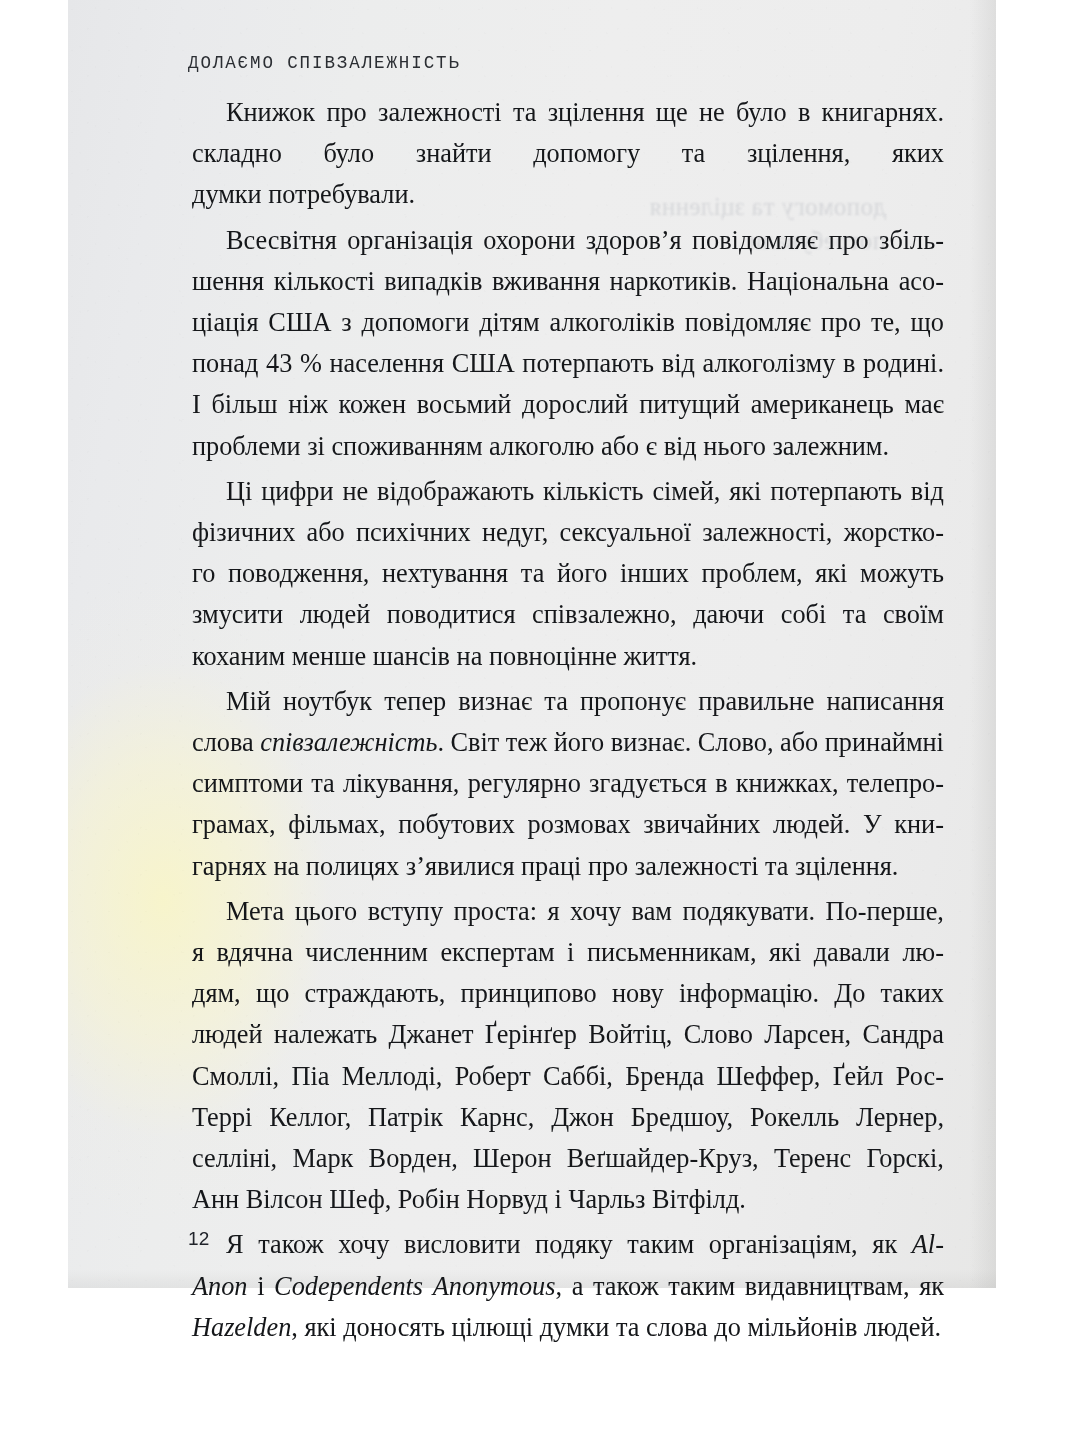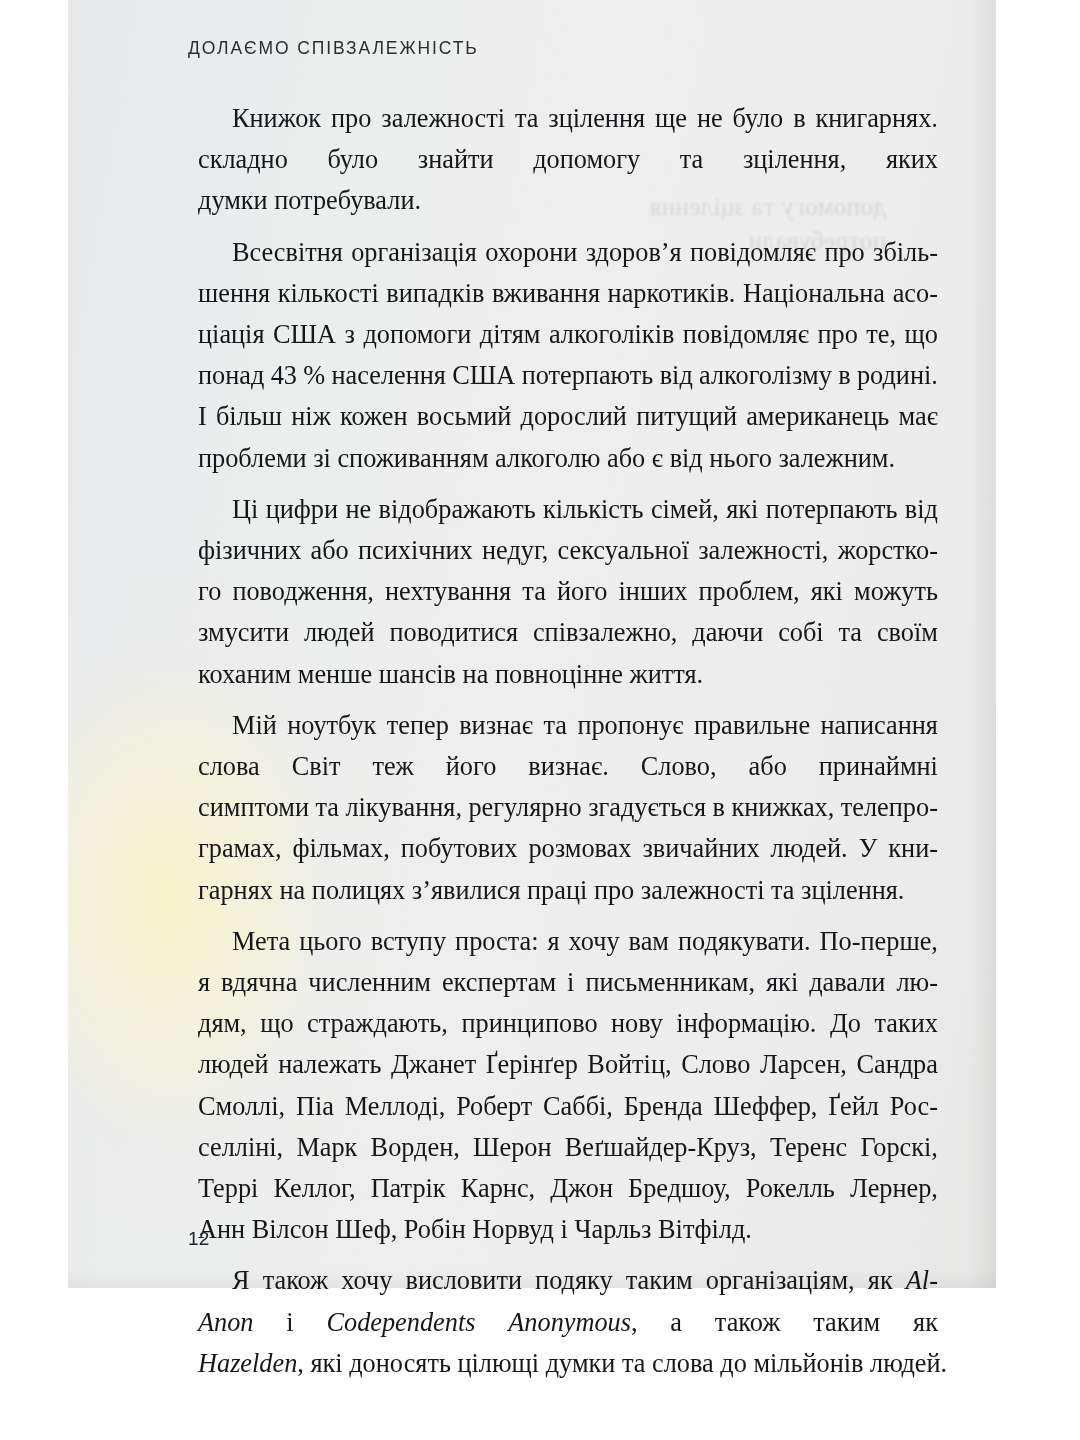--- a/index.html
+++ b/index.html
@@ -99,39 +99,39 @@
   
   .content-area {
     position: absolute;
     left: 120px;       
     top: 0;
     width: 760px;      
   }
 
   .running-head {
     position: absolute;
-    top: 38px;
+    top: 53px;
     left: 0;
-    font-family: Liberation Sans, sans-serif;
+    font-family: Liberation Mono, monospace;
     font-size: 17.5px;
     letter-spacing: 1.9px;
     color: #2b2e33;
     white-space: nowrap;
     text-align: center;
   }
 
   .body-block {
     position: absolute;
     top: 88px;
     left: 0;
     width: 760px;
   }
 
   .para {
-    margin: 10px;
+    margin: 4px;
     color: #15171a;
     font-size: 26.3px;
     line-height: 41.2px;
     text-align: justify;
     text-align-last: left;
     hyphens: manual;
   }
   .para .ln {
     display: block;
     white-space: nowrap;
@@ -309,20 +309,21 @@
               <span class="w">ноутбук</span>
               <span class="w">тепер</span>
               <span class="w">визнає</span>
               <span class="w">та</span>
               <span class="w">пропонує</span>
               <span class="w">правильне</span>
               <span class="w">написання</span>
             </span>
             <span class="ln j">
               <span class="w">слова</span>
+              <span class="w"><em class="ital">співзалежність</em>.</span>
               <span class="w">Світ</span>
               <span class="w">теж</span>
               <span class="w">його</span>
               <span class="w">визнає.</span>
               <span class="w">Слово,</span>
               <span class="w">або</span>
               <span class="w">принаймні</span>
             </span>
             <span class="ln j">
               <span class="w">симптоми</span>
@@ -394,37 +395,37 @@
               <span class="w">Піа</span>
               <span class="w">Меллоді,</span>
               <span class="w">Роберт</span>
               <span class="w">Саббі,</span>
               <span class="w">Бренда</span>
               <span class="w">Шеффер,</span>
               <span class="w">Ґейл</span>
               <span class="w">Рос-</span>
             </span>
             <span class="ln j">
-              <span class="w">селліні,</span>
-              <span class="w">Марк</span>
-              <span class="w">Ворден,</span>
-              <span class="w">Шерон</span>
-              <span class="w">Веґшайдер-Круз,</span>
-              <span class="w">Теренс</span>
-              <span class="w">Горскі,</span>
-            </span>
-            <span class="ln j">
               <span class="w">Террі</span>
               <span class="w">Келлог,</span>
               <span class="w">Патрік</span>
               <span class="w">Карнс,</span>
               <span class="w">Джон</span>
               <span class="w">Бредшоу,</span>
               <span class="w">Рокелль</span>
               <span class="w">Лернер,</span>
+            </span>
+            <span class="ln j">
+              <span class="w">селліні,</span>
+              <span class="w">Марк</span>
+              <span class="w">Ворден,</span>
+              <span class="w">Шерон</span>
+              <span class="w">Веґшайдер-Круз,</span>
+              <span class="w">Теренс</span>
+              <span class="w">Горскі,</span>
             </span>
             <span class="ln">Анн Вілсон Шеф, Робін Норвуд і Чарльз Вітфілд.</span>
           </p>
           <p class="para">
             <span class="ln j">
               <span class="w"><span class="lead-indent"></span>Я</span>
               <span class="w">також</span>
               <span class="w">хочу</span>
               <span class="w">висловити</span>
               <span class="w">подяку</span>
@@ -434,20 +435,21 @@
               <span class="w"><em class="ital">Al-</em></span>
             </span>
             <span class="ln j">
               <span class="w"><em class="ital">Anon</em></span>
               <span class="w">і</span>
               <span class="w"><em class="ital">Codependents</em></span>
               <span class="w"><em class="ital">Anonymous</em>,</span>
               <span class="w">а</span>
               <span class="w">також</span>
               <span class="w">таким</span>
+              <span class="w">видавництвам,</span>
               <span class="w">як</span>
             </span>
             <span class="ln"><em class="ital">Hazelden</em>, які доносять цілющі думки та слова до мільйонів людей.</span>
           </p>
         </div>
 
       <div class="folio">12</div>
 
     </div>
   </div>

